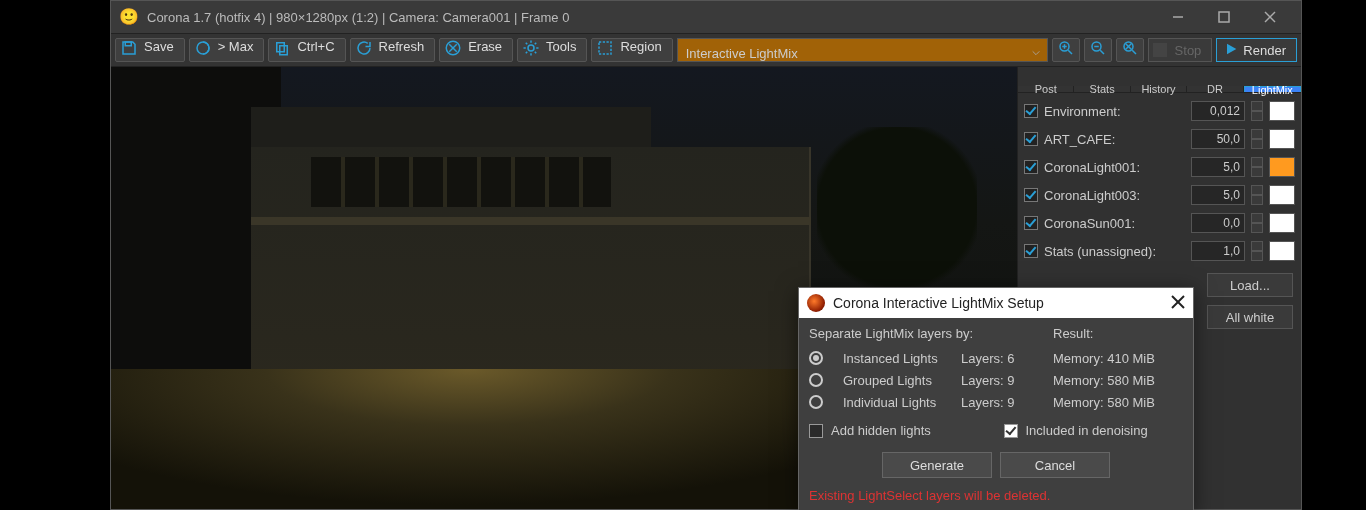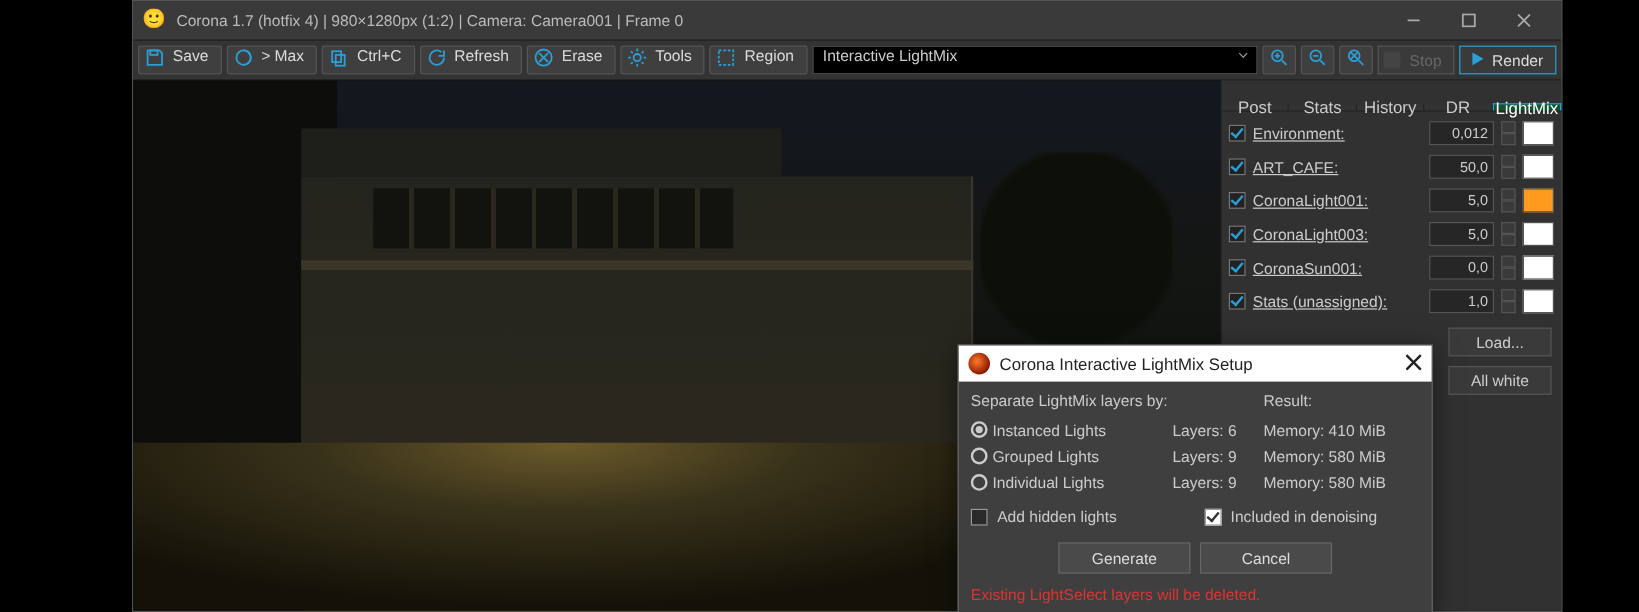--- a/index.html
+++ b/index.html
@@ -15,21 +15,21 @@
 .win-btn { width: 46px; height: 32px; display: flex; align-items: center; justify-content: center; color: #aaa; font-size: 14px; }
 .win-btn svg { width: 12px; height: 12px; stroke: #aaa; stroke-width: 1.5; fill: none; }
 
 
 .toolbar { height: 34px; background: #333; border-top: 1px solid #222; border-bottom: 1px solid #222; display: flex; align-items: stretch; padding: 2px; }
 .tb-btn { display: flex; align-items: flex-start; background: #3f3f3f; border: 1px solid #555; margin: 2px; border-radius: 2px; }
 .tb-btn.ico-only { width: 28px; justify-content: center; }
 .tb-btn .icon { width: 26px; display: flex; align-items: center; justify-content: center; }
 .tb-btn .lbl { color: #ddd; font-size: 13px; padding: 0 10px 0 2px; }
 .tb-btn svg { width: 18px; height: 18px; stroke: #2a9fd6; stroke-width: 2; fill: none; }
-.tb-sel { flex: 1; display: flex; align-items: flex-start; background: #000000; border: 1px solid #555; margin: 2px; padding: 0 8px; color: #ccc; font-size: 13px; position: relative; }
+.tb-sel { flex: 1; display: flex; align-items: flex-end; background: #a16207; border: 1px solid #555; margin: 2px; padding: 0 8px; color: #ccc; font-size: 13px; position: relative; }
 .tb-sel .caret { position: absolute; right: 6px; }
 .tb-sel .caret svg { width: 10px; height: 10px; stroke: #aaa; }
 .zoomgrp { display: flex; }
 .stop-btn { display: flex; align-items: center; background: #3a3a3a; border: 1px solid #555; margin: 2px; padding: 0 10px 0 4px; color: #666; font-size: 13px; }
 .stop-sq { width: 14px; height: 14px; background: #444; margin-right: 8px; }
 .render-btn { display: flex; align-items: center; background: #3a3a3a; border: 1px solid #2a9fd6; margin: 2px; padding: 0 10px 0 6px; color: #ddd; font-size: 13px; }
 .render-tri svg { width: 16px; height: 16px; fill: #2a9fd6; }
 
 
 .content { position: absolute; top: 66px; left: 0; right: 0; bottom: 0; display: flex; background: #1a1a1a; }
@@ -38,45 +38,45 @@
 .building { position: absolute; left: -30px; top: 80px; width: 560px; height: 380px; background: linear-gradient(180deg, #24241e 0%, #2e2a1e 100%); border-right: 2px solid #38352a; }
 .building::before { content:""; position:absolute; top:-40px; left:0; width:400px; height:40px; background:#1e1e1a; }
 .balcony { position:absolute; top:70px; left:0; width:560px; height:8px; background:#3a3628; }
 .windows { position:absolute; top:10px; left:60px; width:300px; height:50px; background: repeating-linear-gradient(90deg, #12120e 0 30px, #2a281c 30px 34px); }
 .ground { position:absolute; bottom:-20px; left:-200px; right:-20px; height:160px; background: radial-gradient(ellipse at 40% 0%, #6b5a2a 0%, #39321a 25%, #141208 60%); transform: skewX(-4deg); }
 .tree { position:absolute; top:60px; right:40px; width:160px; height:200px; background: radial-gradient(circle at 50% 40%, #0c1008 0%, #0c1008 55%, transparent 60%); }
 
 
 .panel { width: 284px; background: #313131; border-left: 1px solid #222; }
 .tabs { height: 26px; display: flex; border-bottom: 1px solid #222; }
-.tab { flex: 1; display: flex; align-items: center; justify-content: center; font-size: 14px; color: #ccc; background: #333; border-right: 1px solid #222; margin-top: 19px; }
-.tab.active { background: #14532d; border: 1px solid #2a9fd6; border-bottom: none; color: #fff; }
+.tab { flex: 1; display: flex; align-items: center; justify-content: center; font-size: 11px; color: #ccc; background: #333; border-right: 1px solid #222; margin-top: 19px; }
+.tab.active { background: #3b82f6; border: 1px solid #2a9fd6; border-bottom: none; color: #fff; }
 .lights { padding: 4px 6px; }
 .lrow { display: flex; align-items: center; height: 28px; gap: 6px; }
 .chk { width: 14px; height: 14px; border: 1px solid #777; background: #222; display: flex; align-items: center; justify-content: center; }
 .chk.on::after { content:""; width:8px; height:4px; border-left:2px solid #2a9fd6; border-bottom:2px solid #2a9fd6; transform: rotate(-50deg) translate(1px,-1px); }
-.lname { flex: 1; color: #ccc; font-size: 13px; text-decoration: underline; }
+.lname { flex: 1; color: #ccc; font-size: 13px; }
 .spin { width: 54px; height: 20px; background: #262626; border: 1px solid #555; color: #ccc; font-size: 12px; padding: 0 4px; text-align: right; }
 .spinbtns { width: 12px; height: 20px; display: flex; flex-direction: column; }
 .spinbtns div { flex:1; background:#3a3a3a; border:1px solid #555; }
 .swatch { width: 26px; height: 20px; border: 1px solid #555; }
 .panel-btnrow { display: flex; justify-content: flex-end; gap: 6px; padding: 4px 8px; }
 .panel-btn { width: 86px; height: 24px; display:flex; align-items:center; justify-content:center; background:#3a3a3a; border:1px solid #555; color:#ccc; font-size:13px; }
 
 
 .dialog { position: absolute; left: 798px; top: 287px; width: 396px; background: #3f3f3f; border: 1px solid #666; box-shadow: 0 4px 20px rgba(0,0,0,0.5); }
 .d-title { height: 30px; background: #fff; display: flex; align-items: center; padding: 12px 8px; color: #222; font-size: 14px; }
 .d-title .d-icon { width:18px; height:18px; border-radius:50%; background: radial-gradient(circle at 40% 40%, #ff7a2a 0%, #8a1a00 70%, #000 100%); margin-right:8px; }
 .d-title .spacer { flex:1; }
 .d-close svg { width:14px; height:14px; stroke:#222; stroke-width:2; fill:none; }
 .d-body { padding: 8px 10px; color: #ccc; font-size: 13px; }
 .d-head { display:flex; margin-bottom:6px; }
 .d-head .h1 { flex:1; }
 .d-head .h2 { width:130px; text-align:left; }
-.d-opt { display:flex; align-items:center; height:22px; gap:4px; }
+.d-opt { display:flex; align-items:center; height:22px; gap:20px; }
 .radio { width:14px; height:14px; border:2px solid #ccc; border-radius:50%; display:flex; align-items:center; justify-content:center; }
 .radio.on::after { content:""; width:6px; height:6px; border-radius:50%; background:#ccc; }
 .d-opt .optname { flex:1; }
 .d-opt .c1 { width: 72px; }
 .d-opt .c2 { width: 130px; }
 .d-chk { width:14px; height:14px; border:1px solid #999; background:#2a2a2a; display:flex; align-items:center; justify-content:center; }
 .d-chk.on { background:#fff; }
 .d-chk.on::after { content:""; width:8px; height:4px; border-left:2px solid #333; border-bottom:2px solid #333; transform: rotate(-50deg) translate(1px,-1px); }
 .d-chkrow { display:flex; align-items:center; gap:15px; margin-top:10px; }
 .d-chkrow .half { flex:1; display:flex; align-items:center; gap:8px; }

